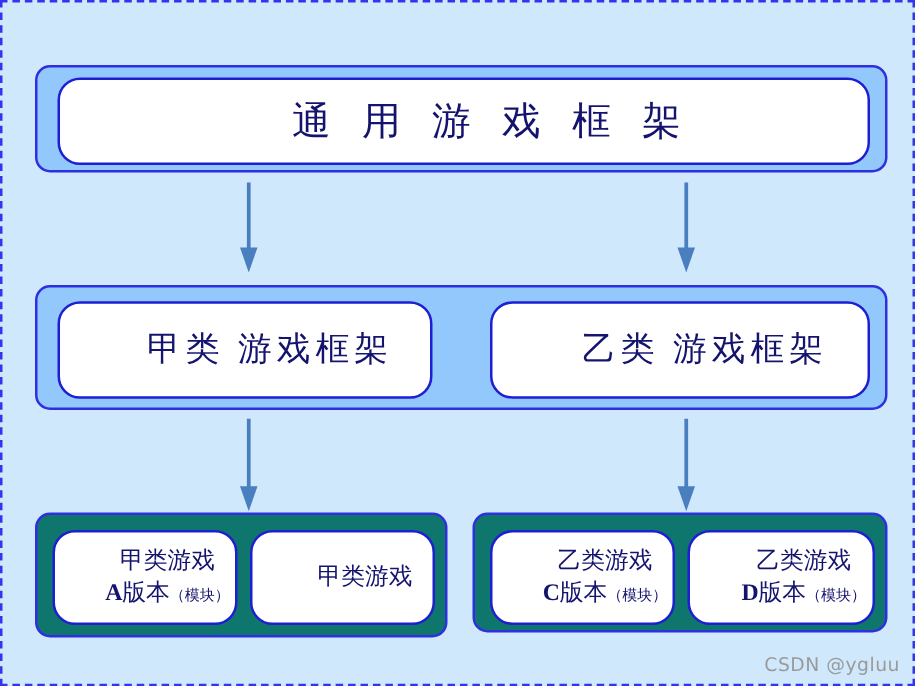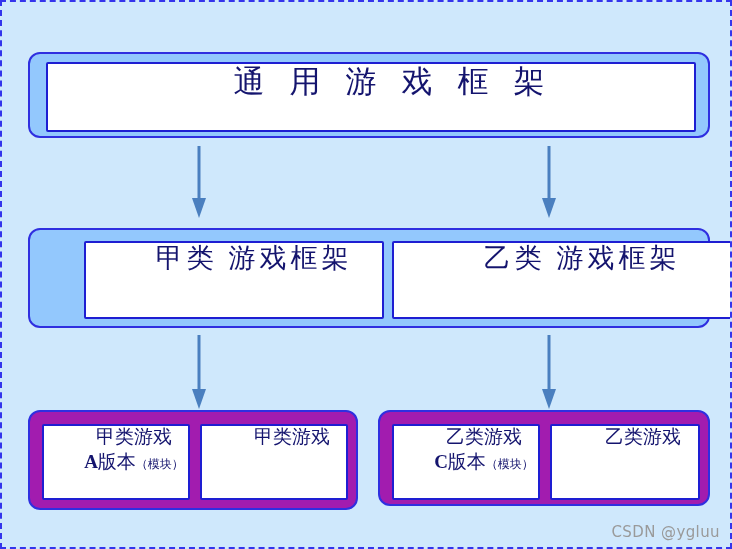--- a/index.html
+++ b/index.html
@@ -23,33 +23,34 @@
 
   
   .group-box {
     position: absolute;
     box-sizing: border-box;
     background: #93c8fd;
     border: 2px solid #2f2fe0;
     border-radius: 12px;
   }
   .group-box.light {
-    background: #a21caf;
+    background: #0f766e;
   }
 
   
   .node {
     position: absolute;
     box-sizing: border-box;
     background: #ffffff;
     border: 2px solid #1e1ed2;
-    border-radius: 2px;
+    border-radius: 18px;
     display: flex;
     flex-direction: column;
     align-items: center;
+    justify-content: center;
     color: #14146e;
     text-align: center;
     line-height: 1.18;
     white-space: nowrap;
     padding-left: 36px;
   }
 
   
   .node.level1 {
     font-size: 31px;
@@ -110,24 +111,24 @@
   <svg class="arrow" style="left:188px; top:144px;" width="18" height="74" viewBox="0 0 18 74">
     <line x1="9" y1="0" x2="9" y2="58" stroke="#4a7fbf" stroke-width="3"></line>
     <polygon points="9,72 2,52 16,52" fill="#4a7fbf"></polygon>
   </svg>
   <svg class="arrow" style="left:538px; top:144px;" width="18" height="74" viewBox="0 0 18 74">
     <line x1="9" y1="0" x2="9" y2="58" stroke="#4a7fbf" stroke-width="3"></line>
     <polygon points="9,72 2,52 16,52" fill="#4a7fbf"></polygon>
   </svg>
 
   <div class="group-box" style="left:26px; top:226px; width:682px; height:100px;">
-    <div class="node level2" style="left:16px; top:11px; width:300px; height:78px; position:absolute;margin-left:38px;">
+    <div class="node level2" style="left:16px; top:11px; width:300px; height:78px; position:absolute;">
       <span>甲类 游戏框架</span>
     </div>
-    <div class="node level2" style="left:362px; top:11px; width:340px; height:78px; position:absolute;">
+    <div class="node level2" style="left:362px; top:11px; width:304px; height:78px; position:absolute;">
       <span>乙类 游戏框架</span>
     </div>
   </div>
 
   <svg class="arrow" style="left:188px; top:333px;" width="18" height="76" viewBox="0 0 18 76">
     <line x1="9" y1="0" x2="9" y2="60" stroke="#4a7fbf" stroke-width="3"></line>
     <polygon points="9,74 2,54 16,54" fill="#4a7fbf"></polygon>
   </svg>
   <svg class="arrow" style="left:538px; top:333px;" width="18" height="76" viewBox="0 0 18 76">
     <line x1="9" y1="0" x2="9" y2="60" stroke="#4a7fbf" stroke-width="3"></line>
@@ -148,18 +149,21 @@
 
   <div class="group-box light" style="left:376px; top:408px; width:332px; height:96px;">
     <div class="node level3" style="left:12px; top:12px; width:148px; height:76px; position:absolute;">
       <span class="line1">乙类游戏</span>
       <span class="line2">
         <span class="ver">C</span><span>版本</span><span class="paren">（模块）</span>
       </span>
     </div>
     <div class="node level3" style="left:170px; top:12px; width:150px; height:76px; position:absolute;">
       <span class="line1">乙类游戏</span>
+      <span class="line2">
+        <span class="ver">D</span><span>版本</span><span class="paren">（模块）</span>
+      </span>
     </div>
   </div>
 
   <div class="watermark">CSDN @ygluu</div>
 
 </div>
 
 </body></html>

